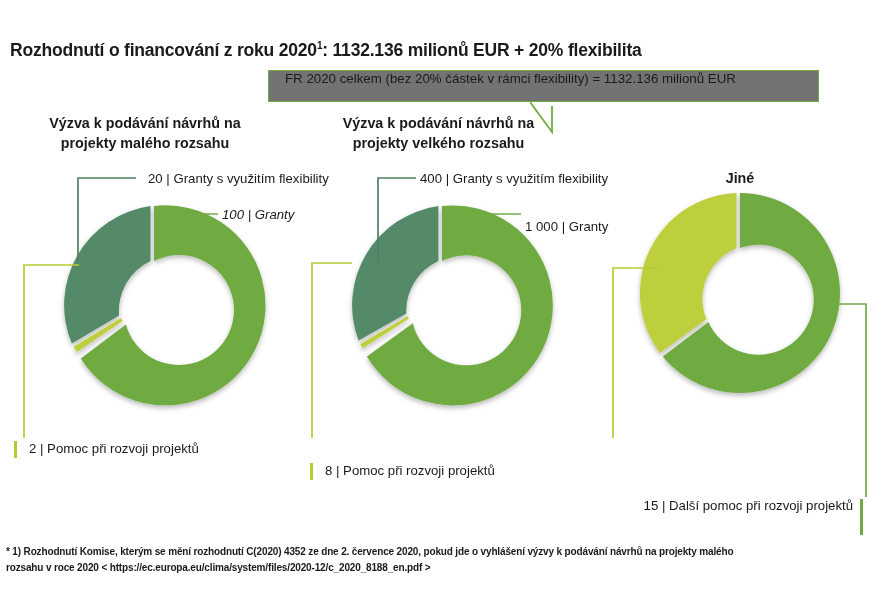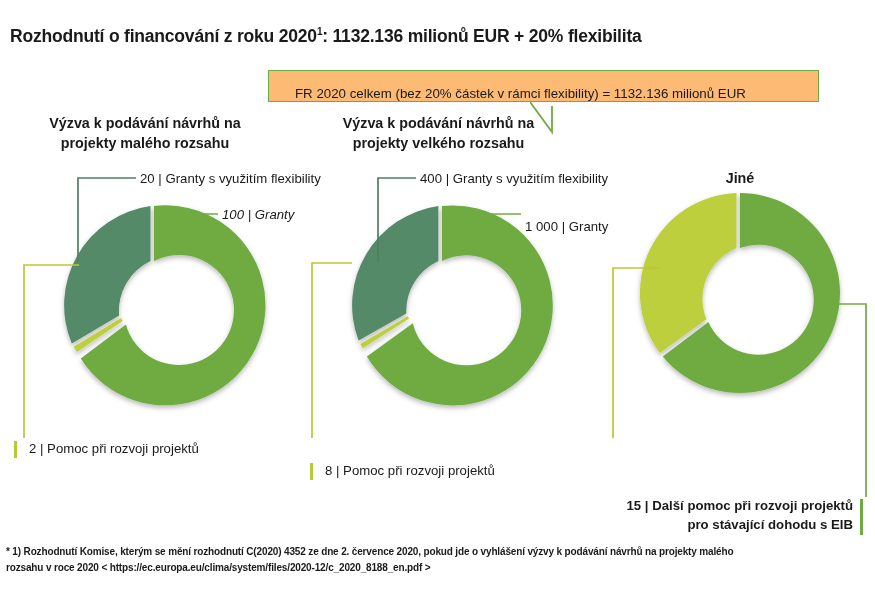--- a/index.html
+++ b/index.html
@@ -8,34 +8,34 @@
     background:#ffffff;
     font-family:"Liberation Sans", sans-serif;
     color:#1a1a1a;
     position:relative;
     overflow:hidden;
   }
   .page { position:relative; width:875px; height:593px; }
 
   
   .title {
-    position:absolute; left:10px; top:26px;
+    position:absolute; left:10px; top:40px;
     font-size:17.5px; font-weight:bold; letter-spacing:-0.2px;
     white-space:nowrap;
   }
   .title sup { font-size:10px; vertical-align:super; }
 
   
   .callout {
     position:absolute; left:268px; top:70px;
     width:551px; height:32px;
     border:1.6px solid #6fab43;
-    background:#fdba74;
-    display:flex; align-items:flex-end;
-    padding-left:26px;
+    background:#737373;
+    display:flex; align-items:flex-start;
+    padding-left:16px;
     font-size:13.3px;
     white-space:nowrap;
   }
   .callout-tail { position:absolute; left:530px; top:102px; width:80px; height:40px; }
 
   
   .chart-heading {
     position:absolute;
     text-align:center;
     font-size:14.3px;
@@ -54,21 +54,21 @@
   #donut-large { left:307px; top:192px; width:270px; height:200px; }
   #donut-other { left:615px; top:193px; width:250px; height:200px; }
 
   
   .clabel {
     position:absolute;
     font-size:13.2px;
     white-space:nowrap;
     line-height:1;
   }
-  #lbl-s-flex { left:140px; top:172px; }
+  #lbl-s-flex { left:148px; top:172px; }
   #lbl-s-gr   { left:222px; top:208px;font-style:italic; }
   #lbl-l-flex { left:420px; top:172px; }
   #lbl-l-gr   { left:525px; top:220px; }
 
   
   .blabel {
     position:absolute;
     font-size:13.2px;
     white-space:nowrap;
     padding-left:15px;
@@ -84,21 +84,20 @@
   #lbl-l-pomoc { left:310px; top:440px;margin-top:22px; }
   #lbl-o-admin { left:612px; top:440px; }
 
   .blabel-right {
     position:absolute;
     font-size:13.2px;
     text-align:right;
     line-height:1.42;
     padding-right:10px;
     white-space:nowrap;
-    font-weight:bold;
   }
   #lbl-o-eib { right:12px; top:497px; }
   #lbl-o-eib::after {
     content:"";
     position:absolute; right:0; top:2px;
     width:3.4px; height:36px;
     background:#6fab43;
   }
 
   
@@ -211,21 +210,20 @@
   <div class="clabel" id="lbl-s-flex">20 | Granty s využitím flexibility</div>
   <div class="clabel" id="lbl-s-gr">100 | Granty</div>
   <div class="clabel" id="lbl-l-flex">400 | Granty s využitím flexibility</div>
   <div class="clabel" id="lbl-l-gr">1 000 | Granty</div>
 
   <div class="blabel" id="lbl-s-pomoc">2 | Pomoc při rozvoji projektů</div>
   <div class="blabel" id="lbl-l-pomoc">8 | Pomoc při rozvoji projektů</div>
 
   <div class="blabel-right" id="lbl-o-eib">
     <div>15 | Další pomoc při rozvoji projektů</div>
-    <div>pro stávající dohodu s EIB</div>
   </div>
 
   <div class="footnote">
     <div>* 1) Rozhodnutí Komise, kterým se mění rozhodnutí C(2020) 4352 ze dne 2. července 2020, pokud jde o vyhlášení výzvy k podávání návrhů na projekty malého</div>
     <div>rozsahu v roce 2020 &lt; https://ec.europa.eu/clima/system/files/2020-12/c_2020_8188_en.pdf &gt;</div>
   </div>
 
 </div>
 
 </body></html>

